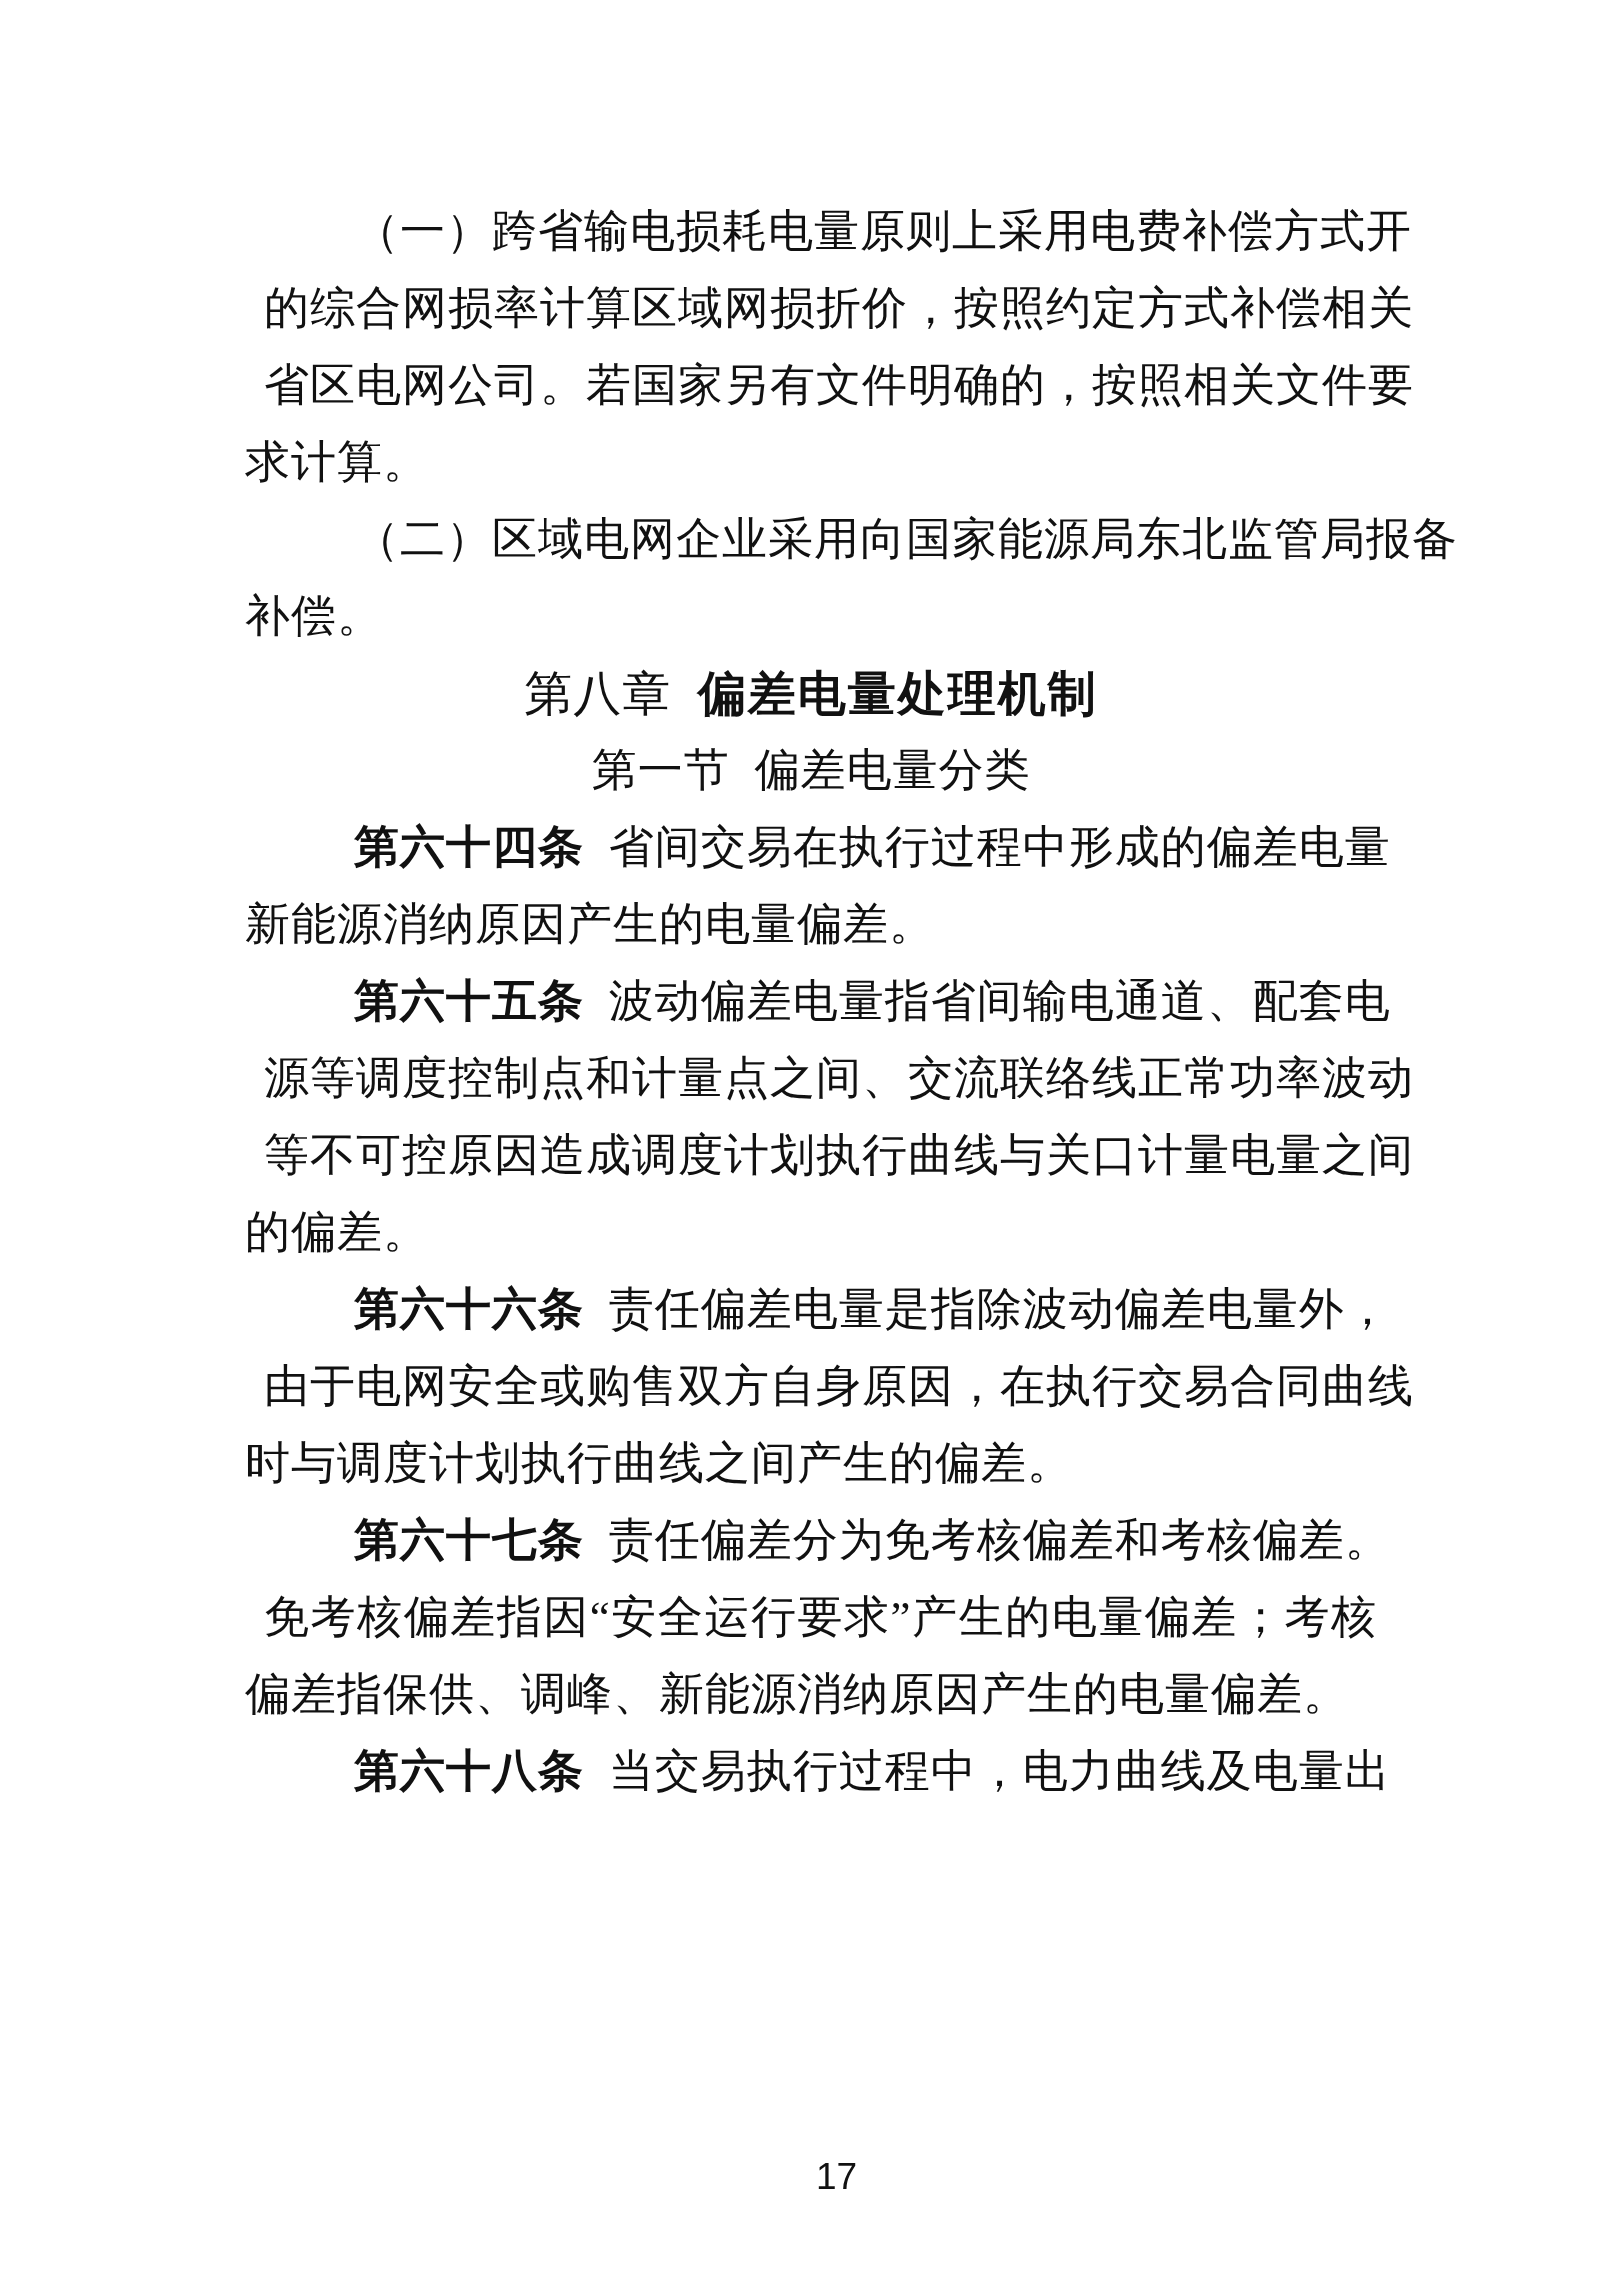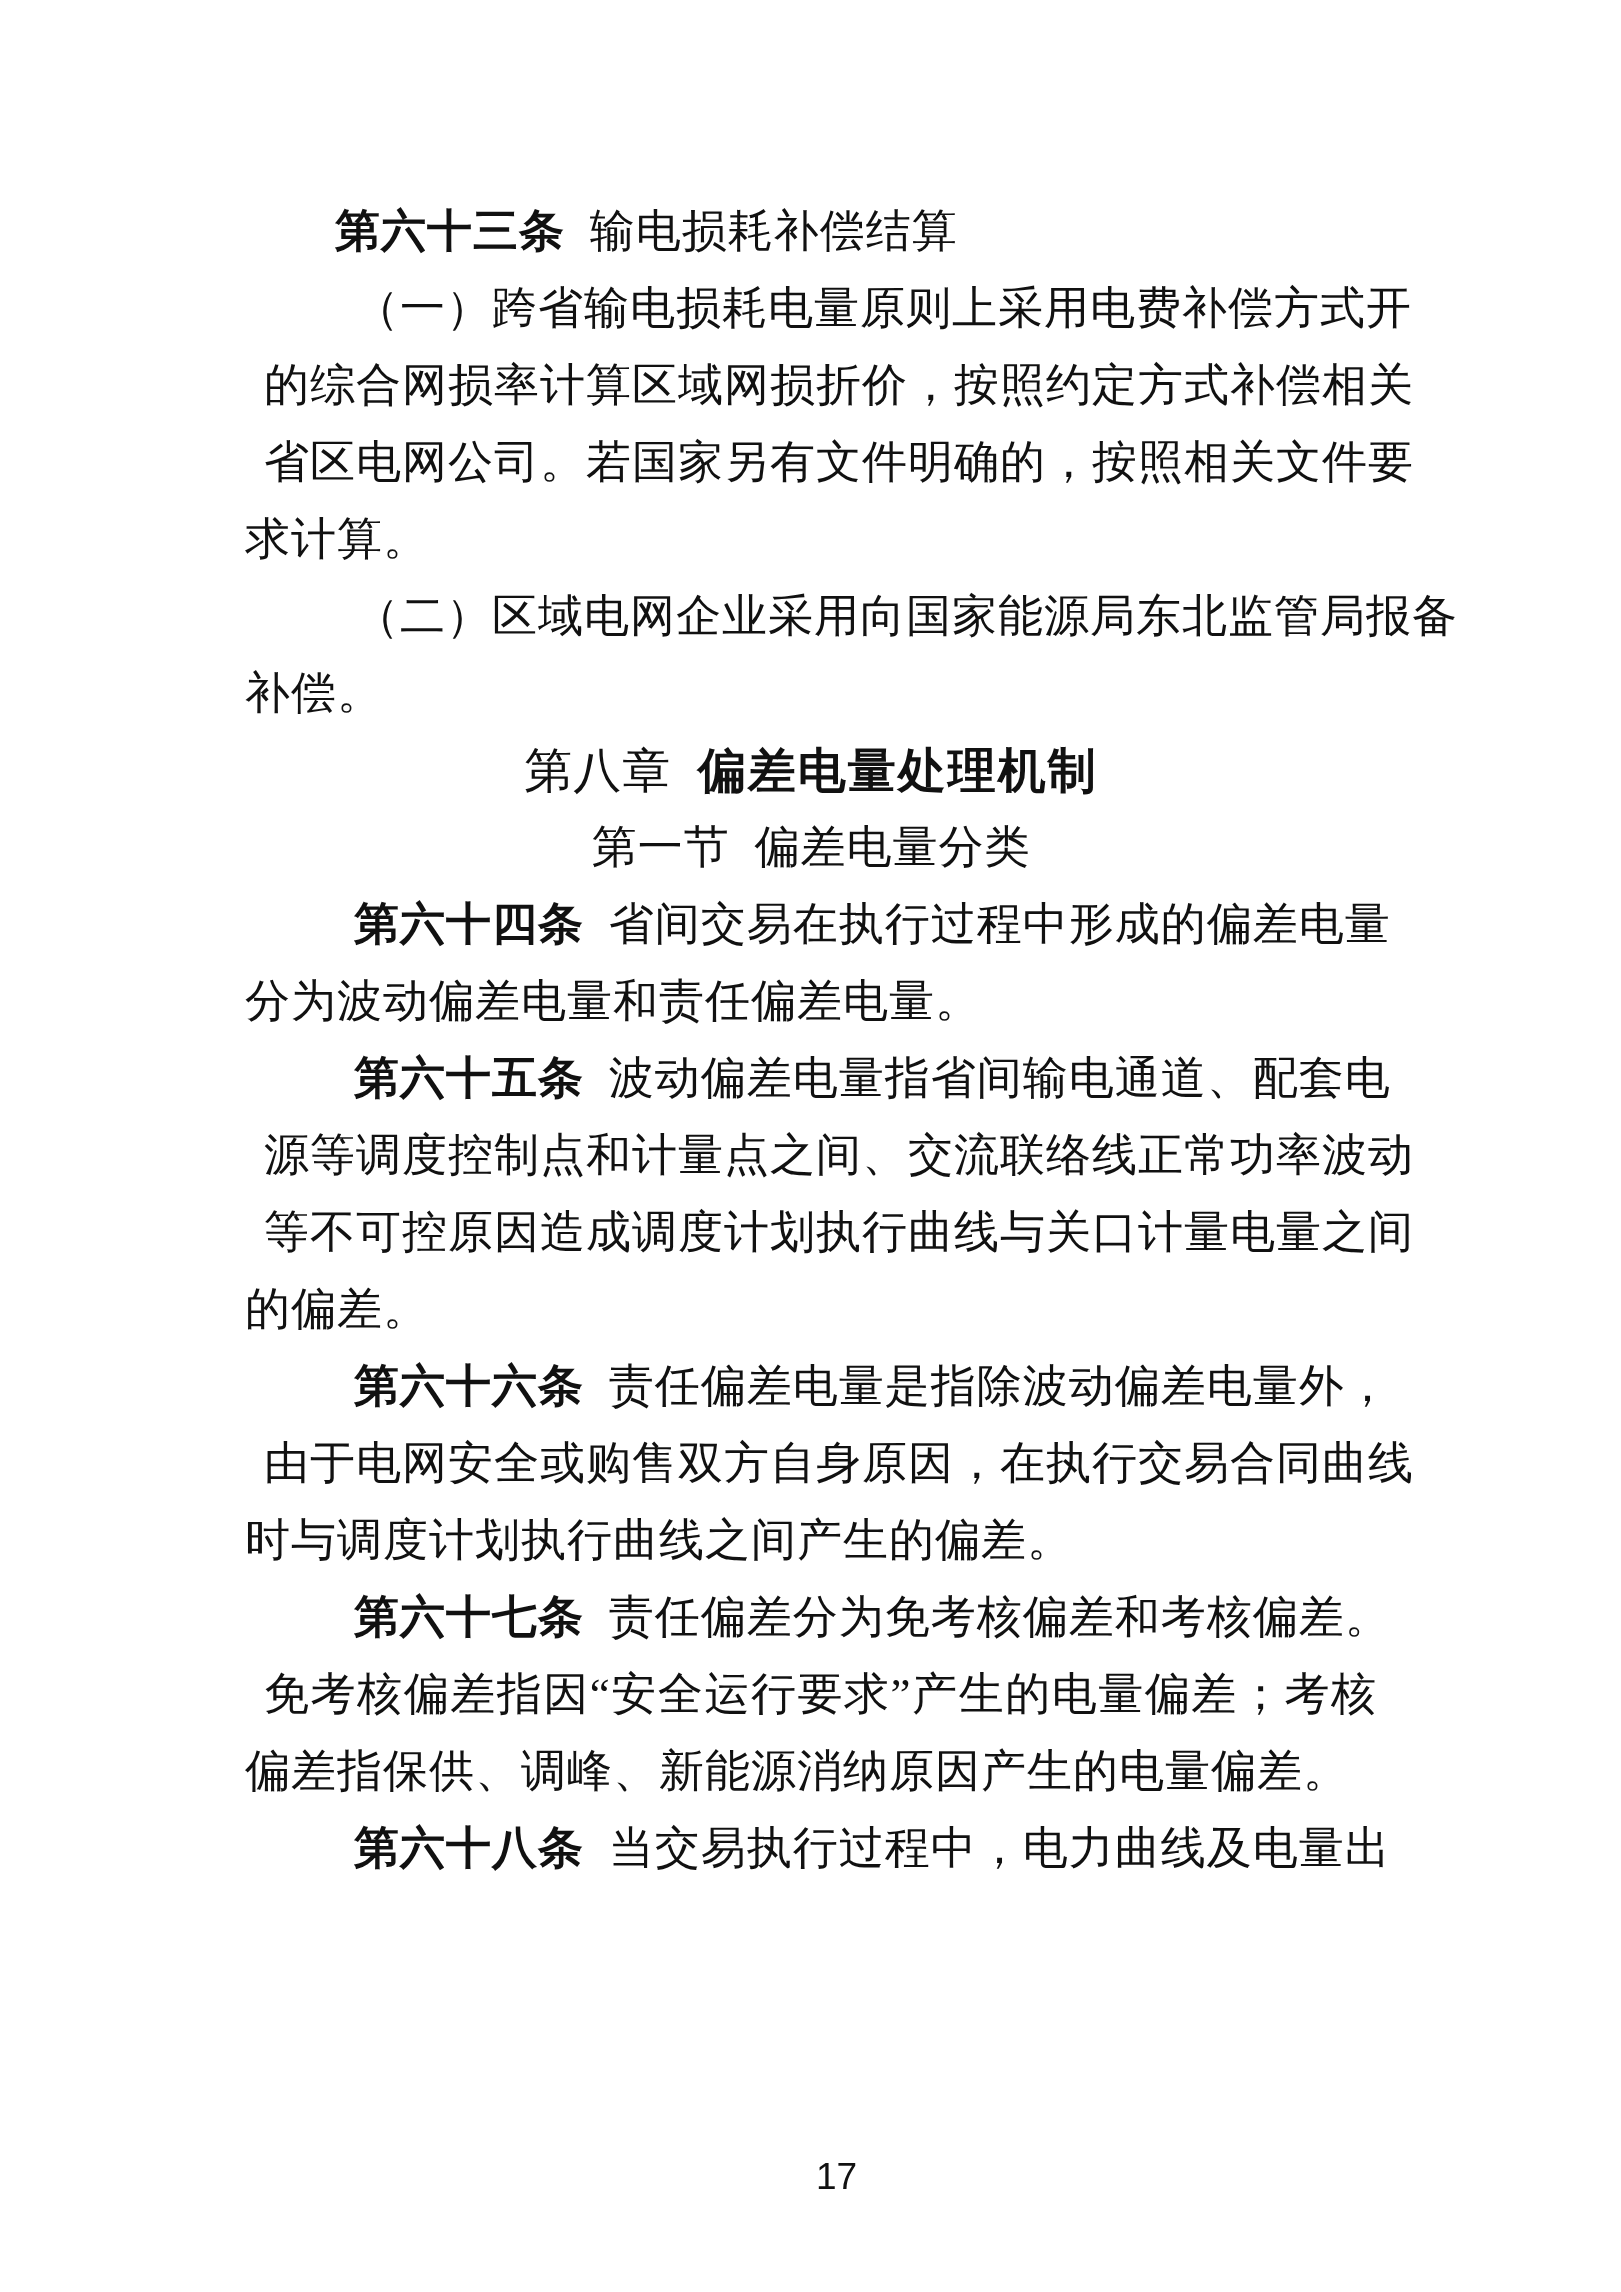--- a/index.html
+++ b/index.html
@@ -51,31 +51,30 @@
     font-size: 37px;
     color: #111111;
     padding-left: 26px;
   }
 </style>
 </head>
 <body>
 
 <div class="page">
   <div class="content">
-      <div class="line indent"><span class="run bold gap">第六十三条</span><span class="run">输电损耗补偿结算</span></div>
       <div class="line indent fill"><span class="run">（一）跨省输电损耗电量原则上采用电费补偿方式开</span></div>
       <div class="line fill"><span class="run">的综合网损率计算区域网损折价，按照约定方式补偿相关</span></div>
       <div class="line fill"><span class="run">省区电网公司。若国家另有文件明确的，按照相关文件要</span></div>
       <div class="line"><span class="run">求计算。</span></div>
       <div class="line indent fill"><span class="run">（二）区域电网企业采用向国家能源局东北监管局报备</span></div>
       <div class="line"><span class="run">补偿。</span></div>
       <div class="line center chapter"><span class="run gap">第八章</span><span class="run hei">偏差电量处理机制</span></div>
       <div class="line center"><span class="run gap">第一节</span><span class="run">偏差电量分类</span></div>
       <div class="line indent fill"><span class="run bold gap">第六十四条</span><span class="run">省间交易在执行过程中形成的偏差电量</span></div>
-      <div class="line"><span class="run">分为波动偏差电量和责任偏差电量。</span></div>
+      <div class="line"><span class="run">新能源消纳原因产生的电量偏差。</span></div>
       <div class="line indent fill"><span class="run bold gap">第六十五条</span><span class="run">波动偏差电量指省间输电通道、配套电</span></div>
       <div class="line fill"><span class="run">源等调度控制点和计量点之间、交流联络线正常功率波动</span></div>
       <div class="line fill"><span class="run">等不可控原因造成调度计划执行曲线与关口计量电量之间</span></div>
       <div class="line"><span class="run">的偏差。</span></div>
       <div class="line indent fill"><span class="run bold gap">第六十六条</span><span class="run">责任偏差电量是指除波动偏差电量外，</span></div>
       <div class="line fill"><span class="run">由于电网安全或购售双方自身原因，在执行交易合同曲线</span></div>
       <div class="line"><span class="run">时与调度计划执行曲线之间产生的偏差。</span></div>
       <div class="line indent fill"><span class="run bold gap">第六十七条</span><span class="run">责任偏差分为免考核偏差和考核偏差。</span></div>
       <div class="line fill"><span class="run">免考核偏差指因“安全运行要求”产生的电量偏差；考核</span></div>
       <div class="line"><span class="run">偏差指保供、调峰、新能源消纳原因产生的电量偏差。</span></div>

